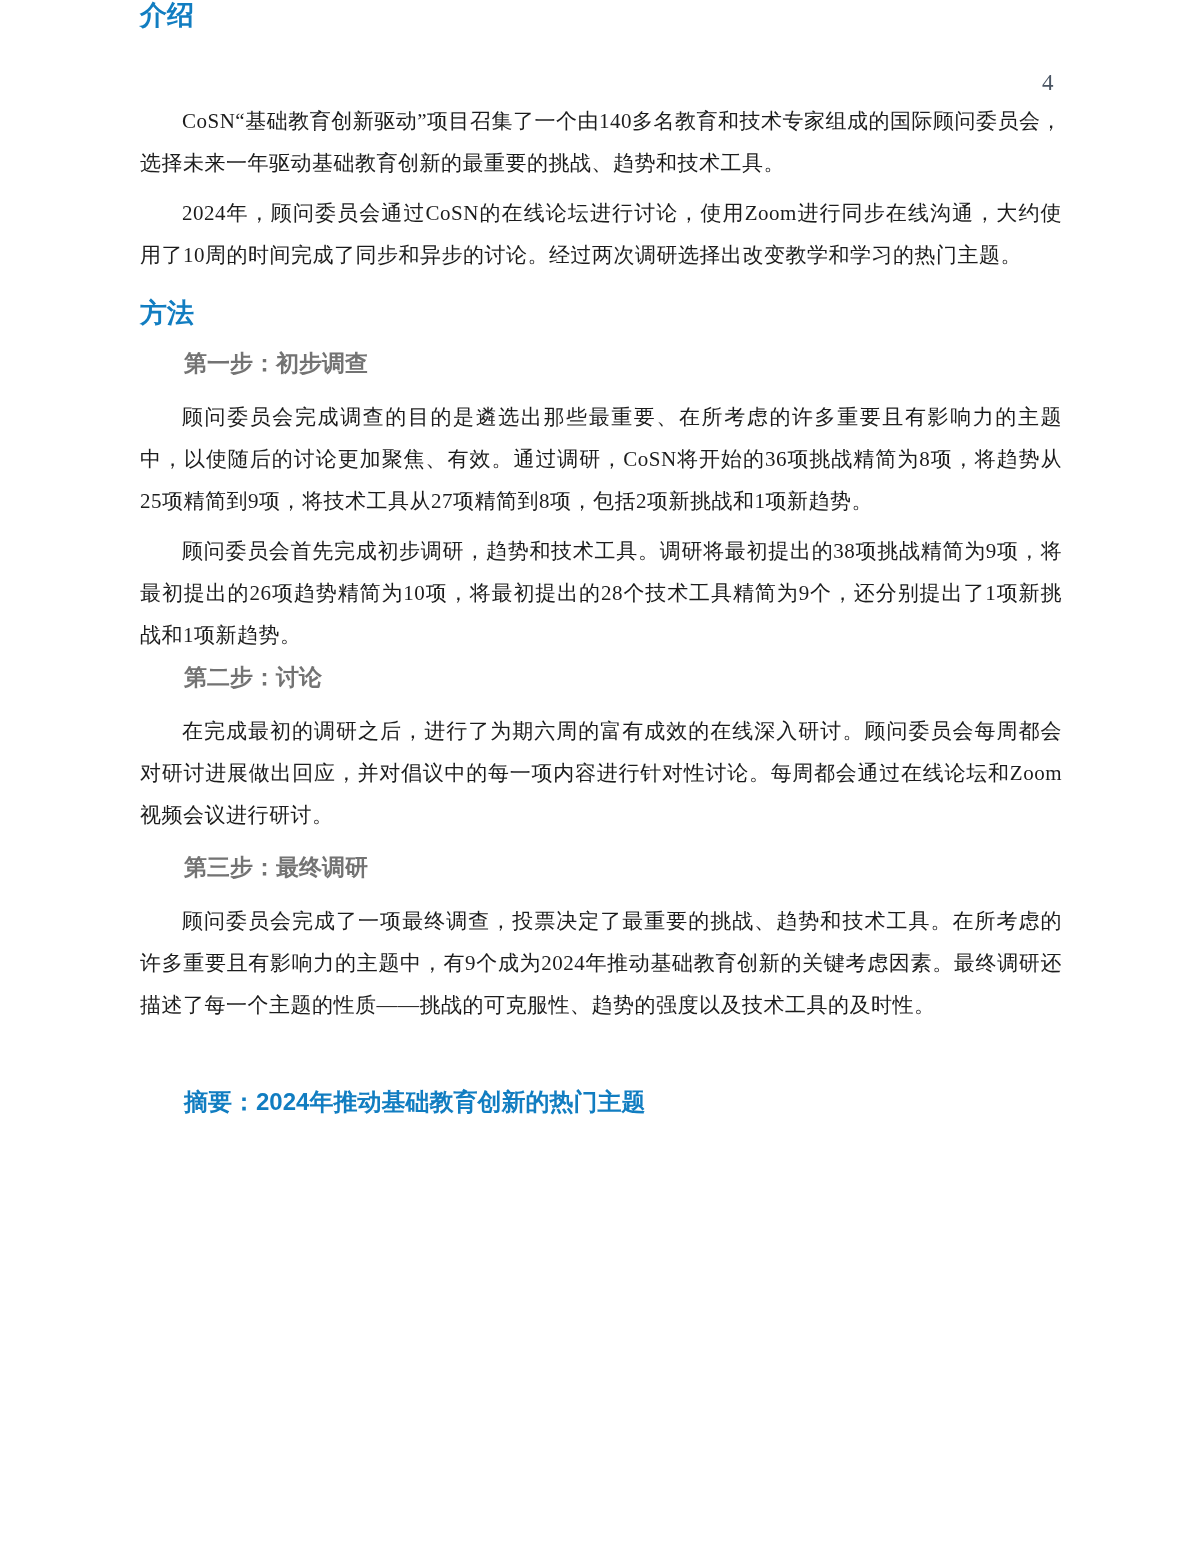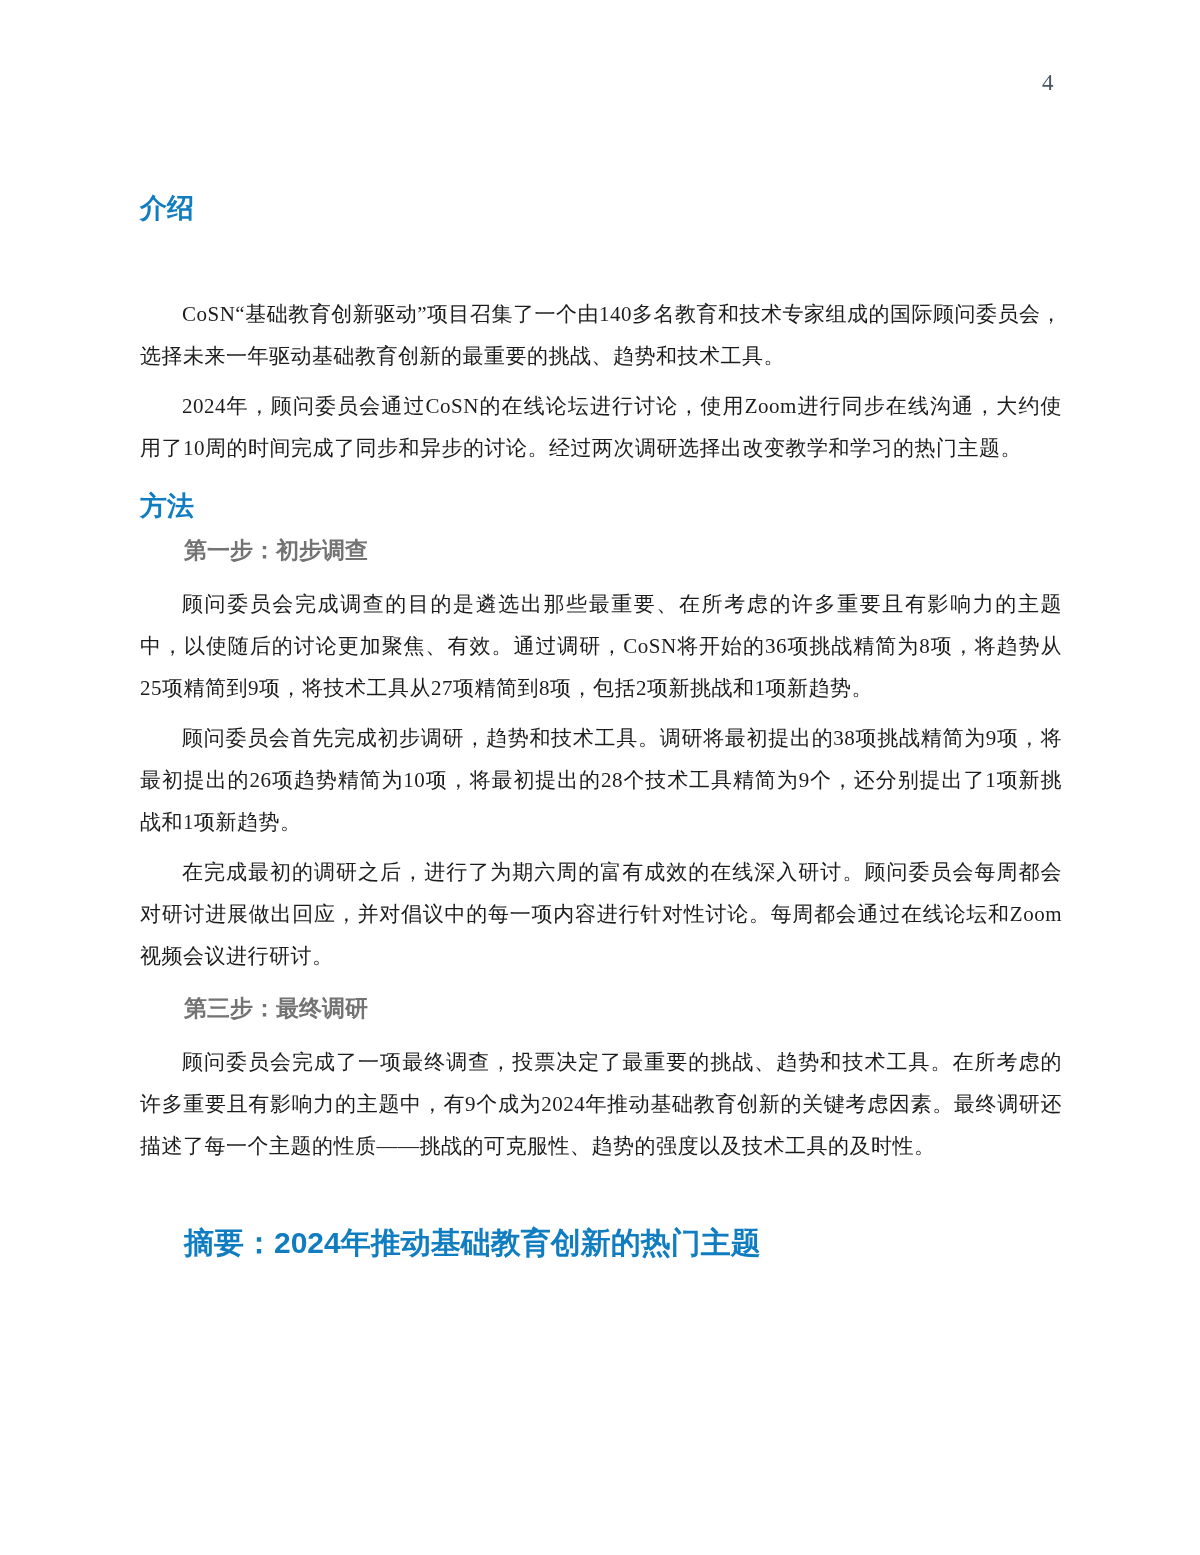--- a/index.html
+++ b/index.html
@@ -31,43 +31,43 @@
     width: 922px;
   }
   h1.sec-heading {
     font-family: "Liberation Sans", "DejaVu Sans", sans-serif;
     font-weight: bold;
     font-size: 27px;
     line-height: 30px;
     color: #117DC1;
     margin: 0;
   }
-  #intro-heading { margin-top: 193px; margin-bottom: 70px; }
-  #method-heading { margin-top: 22px; margin-bottom: 16px; }
+  #intro-heading { margin-bottom: 70px; }
+  #method-heading { margin-top: 22px; margin-bottom: 22px; }
   p.body-para {
     font-size: 21px;
     line-height: 42px;
     margin: 0 0 8px 0;
     text-indent: 2em;
     text-align: justify;
     letter-spacing: 0.5px;
   }
   h2.step-title {
     font-family: "Liberation Sans", "DejaVu Sans", sans-serif;
     font-weight: bold;
     font-size: 23px;
     line-height: 26px;
     color: #737373;
     margin: 0 0 20px 44px;
   }
   #step3-title { margin-top: 18px; }
   h2.summary-heading {
     font-family: "Liberation Sans", "DejaVu Sans", sans-serif;
     font-weight: bold;
-    font-size: 30px;
+    font-size: 24px;
     line-height: 28px;
     color: #117DC1;
     margin: 62px 0 0 44px;
   }
 </style>
 </head>
 <body>
 
 <div class="page">
 
@@ -82,20 +82,21 @@
     <p class="body-para">2024年，顾问委员会通过CoSN的在线论坛进行讨论，使用Zoom进行同步在线沟通，大约使用了10周的时间完成了同步和异步的讨论。经过两次调研选择出改变教学和学习的热门主题。</p>
 
     <h1 class="sec-heading" id="method-heading">方法</h1>
 
     <h2 class="step-title" id="step1-title">第一步：初步调查</h2>
 
     <p class="body-para">顾问委员会完成调查的目的是遴选出那些最重要、在所考虑的许多重要且有影响力的主题中，以使随后的讨论更加聚焦、有效。通过调研，CoSN将开始的36项挑战精简为8项，将趋势从25项精简到9项，将技术工具从27项精简到8项，包括2项新挑战和1项新趋势。</p>
 
     <p class="body-para">顾问委员会首先完成初步调研，趋势和技术工具。调研将最初提出的38项挑战精简为9项，将最初提出的26项趋势精简为10项，将最初提出的28个技术工具精简为9个，还分别提出了1项新挑战和1项新趋势。</p>
 
+    <h2 class="step-title" id="step2-title">第二步：讨论</h2>
 
     <p class="body-para">在完成最初的调研之后，进行了为期六周的富有成效的在线深入研讨。顾问委员会每周都会对研讨进展做出回应，并对倡议中的每一项内容进行针对性讨论。每周都会通过在线论坛和Zoom视频会议进行研讨。</p>
 
     <h2 class="step-title" id="step3-title">第三步：最终调研</h2>
 
     <p class="body-para">顾问委员会完成了一项最终调查，投票决定了最重要的挑战、趋势和技术工具。在所考虑的许多重要且有影响力的主题中，有9个成为2024年推动基础教育创新的关键考虑因素。最终调研还描述了每一个主题的性质——挑战的可克服性、趋势的强度以及技术工具的及时性。</p>
 
     <h2 class="summary-heading">摘要：2024年推动基础教育创新的热门主题</h2>
 
   </div>

